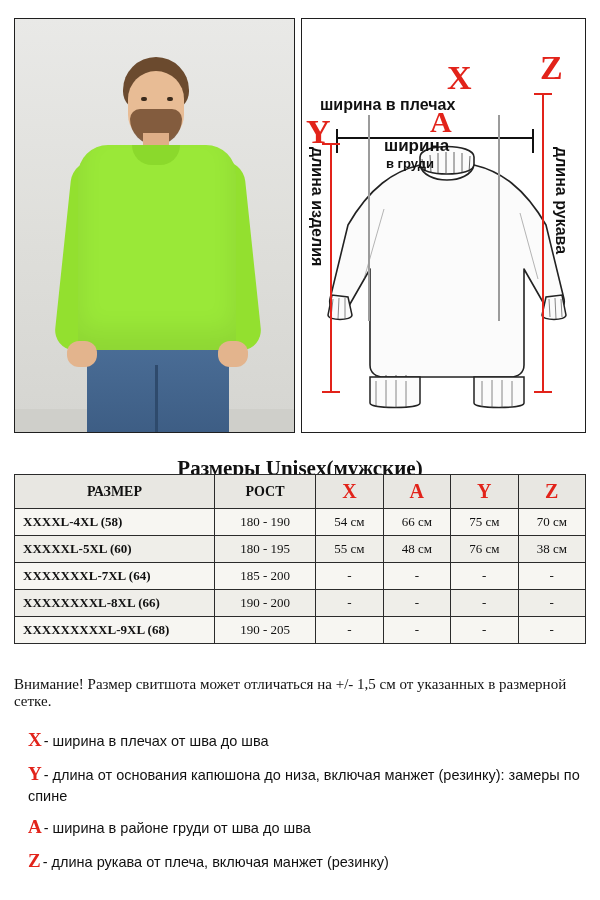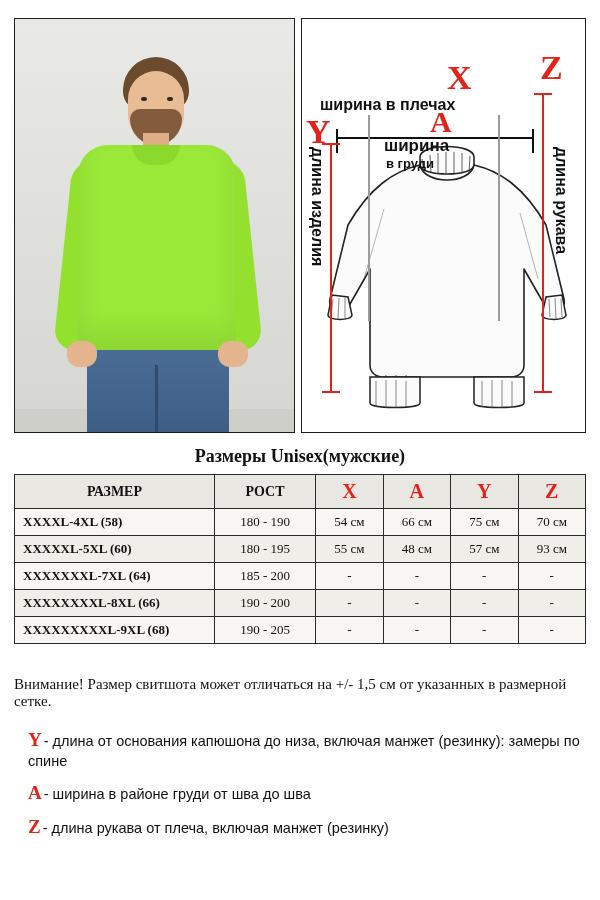--- a/index.html
+++ b/index.html
@@ -114,23 +114,23 @@
   }
   .d-arrow { position: absolute; background: #111; }
   .d-arrow.red { background: #e2231a; }
 
   
   .sw-svg { position: absolute; left: 22px; top: 110px; }
 
   
   .table-title {
     position: absolute;
-    left: 0; top: 446px; width: 600px;
+    left: 0; top: 456px; width: 600px;
     text-align: center;
-    font-size: 18px; font-weight: bold;
+    font-size: 21px; font-weight: bold;
     font-family: "Liberation Serif", serif;
     color: #111;
   }
 
   
   table.size-table {
     position: absolute;
     left: 14px; top: 474px;
     width: 572px;
     border-collapse: collapse;
@@ -302,22 +302,22 @@
         <td class="center">54 см</td>
         <td class="center">66 см</td>
         <td class="center">75 см</td>
         <td class="center">70 см</td>
       </tr>
       <tr>
         <td class="size-name">XXXXXL-5XL (60)</td>
         <td class="center">180 - 195</td>
         <td class="center">55 см</td>
         <td class="center">48 см</td>
-        <td class="center">57 см</td>
-        <td class="center">93 см</td>
+        <td class="center">76 см</td>
+        <td class="center">38 см</td>
       </tr>
       <tr>
         <td class="size-name">XXXXXXXL-7XL (64)</td>
         <td class="center">185 - 200</td>
         <td class="center">-</td>
         <td class="center">-</td>
         <td class="center">-</td>
         <td class="center">-</td>
       </tr>
       <tr>
@@ -336,20 +336,23 @@
         <td class="center">-</td>
         <td class="center">-</td>
       </tr>
     </tbody>
   </table>
 
   <div class="warning">Внимание! Размер свитшота может отличаться на +/- 1,5 см от указанных в размерной сетке.</div>
 
   <div class="legend">
     <div class="legend-row">
+      <span class="legend-letter">X</span><span>- ширина в плечах от шва до шва</span>
+    </div>
+    <div class="legend-row">
       <span class="legend-letter">Y</span><span>- длина от основания капюшона до низа, включая манжет (резинку): замеры по спине</span>
     </div>
     <div class="legend-row">
       <span class="legend-letter">A</span><span>- ширина в районе груди от шва до шва</span>
     </div>
     <div class="legend-row">
       <span class="legend-letter">Z</span><span>- длина рукава от плеча, включая манжет (резинку)</span>
     </div>
   </div>
 

